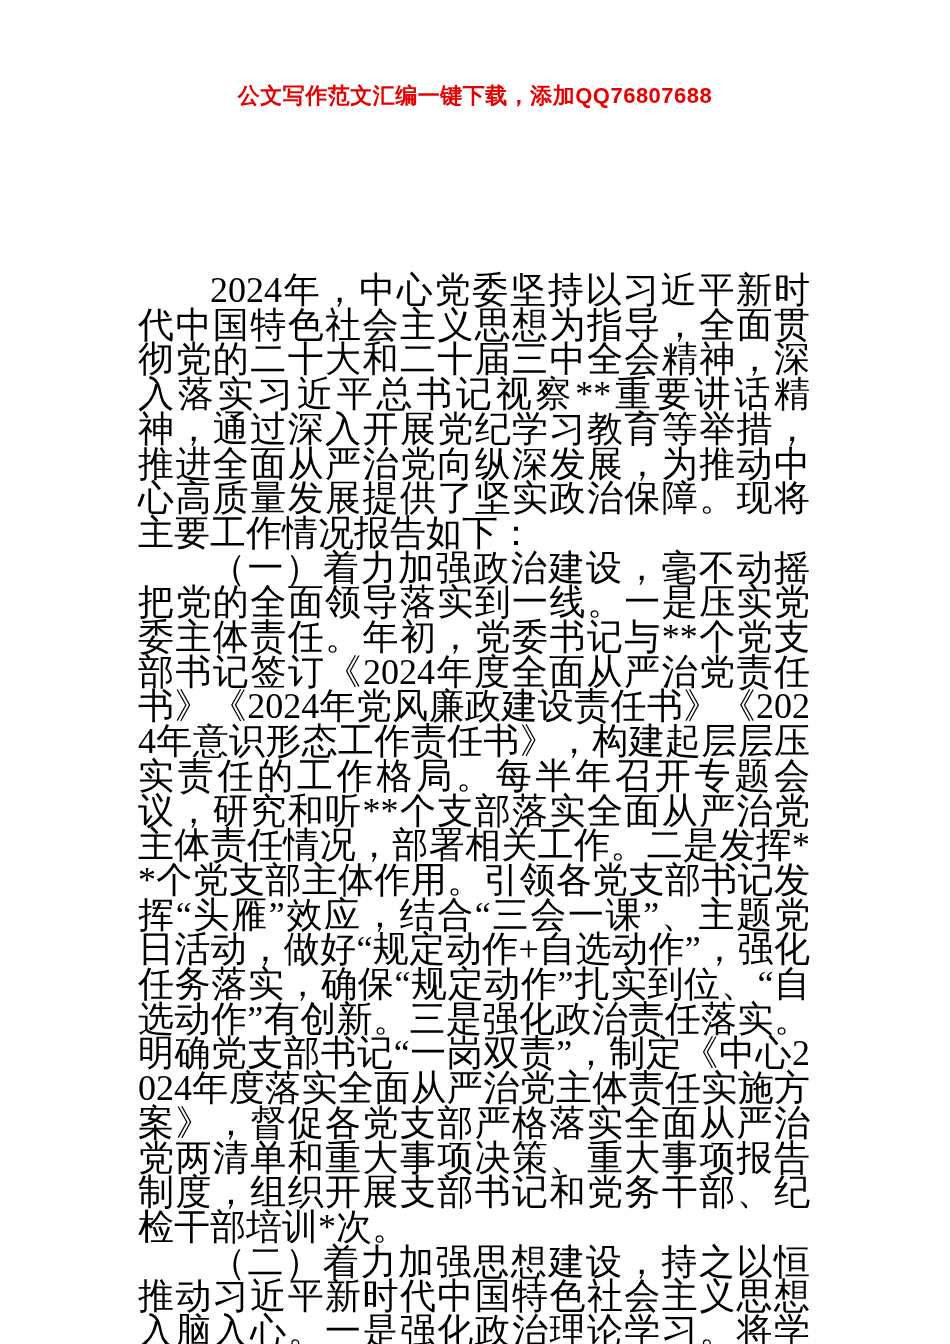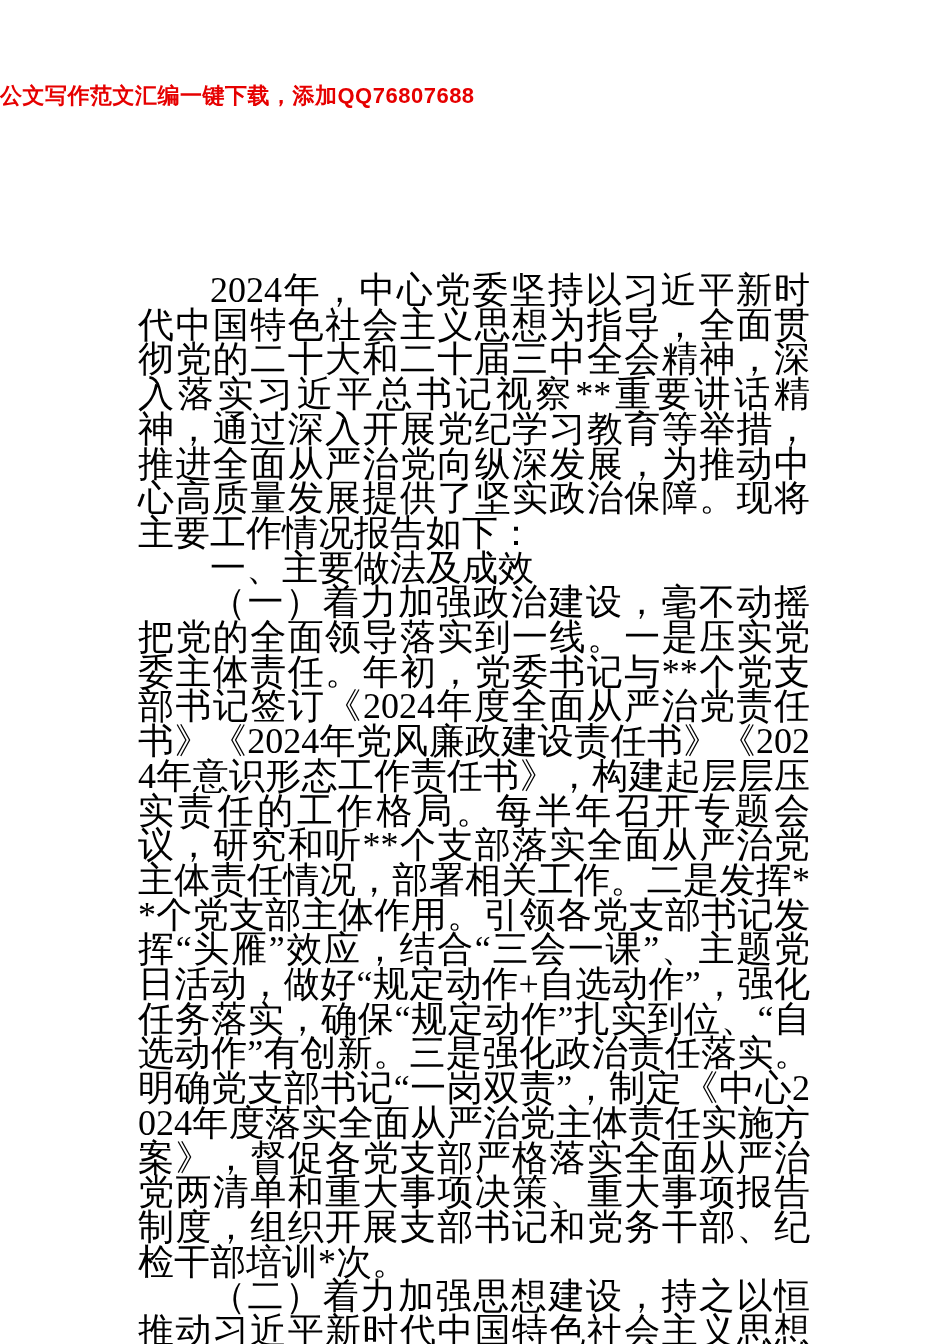--- a/index.html
+++ b/index.html
@@ -14,20 +14,21 @@
     background: #ffffff;
     overflow: hidden;
     font-family: "Liberation Serif", "DejaVu Serif", serif;
     color: #000000;
   }
   .notice {
     position: absolute;
     top: 81px;
     left: 0;
     width: 100%;
+    text-align: center;
     font-family: "Liberation Sans", "DejaVu Sans", sans-serif;
     font-weight: bold;
     font-size: 22px;
     line-height: 30px;
     color: #e60000;
     letter-spacing: 0.5px;
   }
   .doc-title {
     position: absolute;
     top: 172px;
@@ -60,17 +61,16 @@
     font-family: "Liberation Sans", "DejaVu Sans", sans-serif;
   }
 </style>
 </head>
 <body>
 
 <div class="page">
   <div class="notice">公文写作范文汇编一键下载，添加QQ76807688</div>
   <div class="content">
       <p class="body-para">2024年，中心党委坚持以习近平新时代中国特色社会主义思想为指导，全面贯彻党的二十大和二十届三中全会精神，深入落实习近平总书记视察**重要讲话精神，通过深入开展党纪学习教育等举措，推进全面从严治党向纵深发展，为推动中心高质量发展提供了坚实政治保障。现将主要工作情况报告如下：</p>
-      <p class="heading">一、主要做法及成效</p>
       <p class="body-para">（一）着力加强政治建设，毫不动摇把党的全面领导落实到一线。一是压实党委主体责任。年初，党委书记与**个党支部书记签订《2024年度全面从严治党责任书》《2024年党风廉政建设责任书》《2024年意识形态工作责任书》，构建起层层压实责任的工作格局。每半年召开专题会议，研究和听**个支部落实全面从严治党主体责任情况，部署相关工作。二是发挥**个党支部主体作用。引领各党支部书记发挥“头雁”效应，结合“三会一课”、主题党日活动，做好“规定动作+自选动作”，强化任务落实，确保“规定动作”扎实到位、“自选动作”有创新。三是强化政治责任落实。明确党支部书记“一岗双责”，制定《中心2024年度落实全面从严治党主体责任实施方案》，督促各党支部严格落实全面从严治党两清单和重大事项决策、重大事项报告制度，组织开展支部书记和党务干部、纪检干部培训*次。</p>
       <p class="body-para">（二）着力加强思想建设，持之以恒推动习近平新时代中国特色社会主义思想入脑入心。一是强化政治理论学习。将学习习近平新时代中国特色社会主义思想、党的二十届三中全会精神作为中心党委“第一议题”“第一任务”，通过“三会一课”、主题党日、微党课等形式，发</p>
     </div>
 </div>
 
 </body></html>

